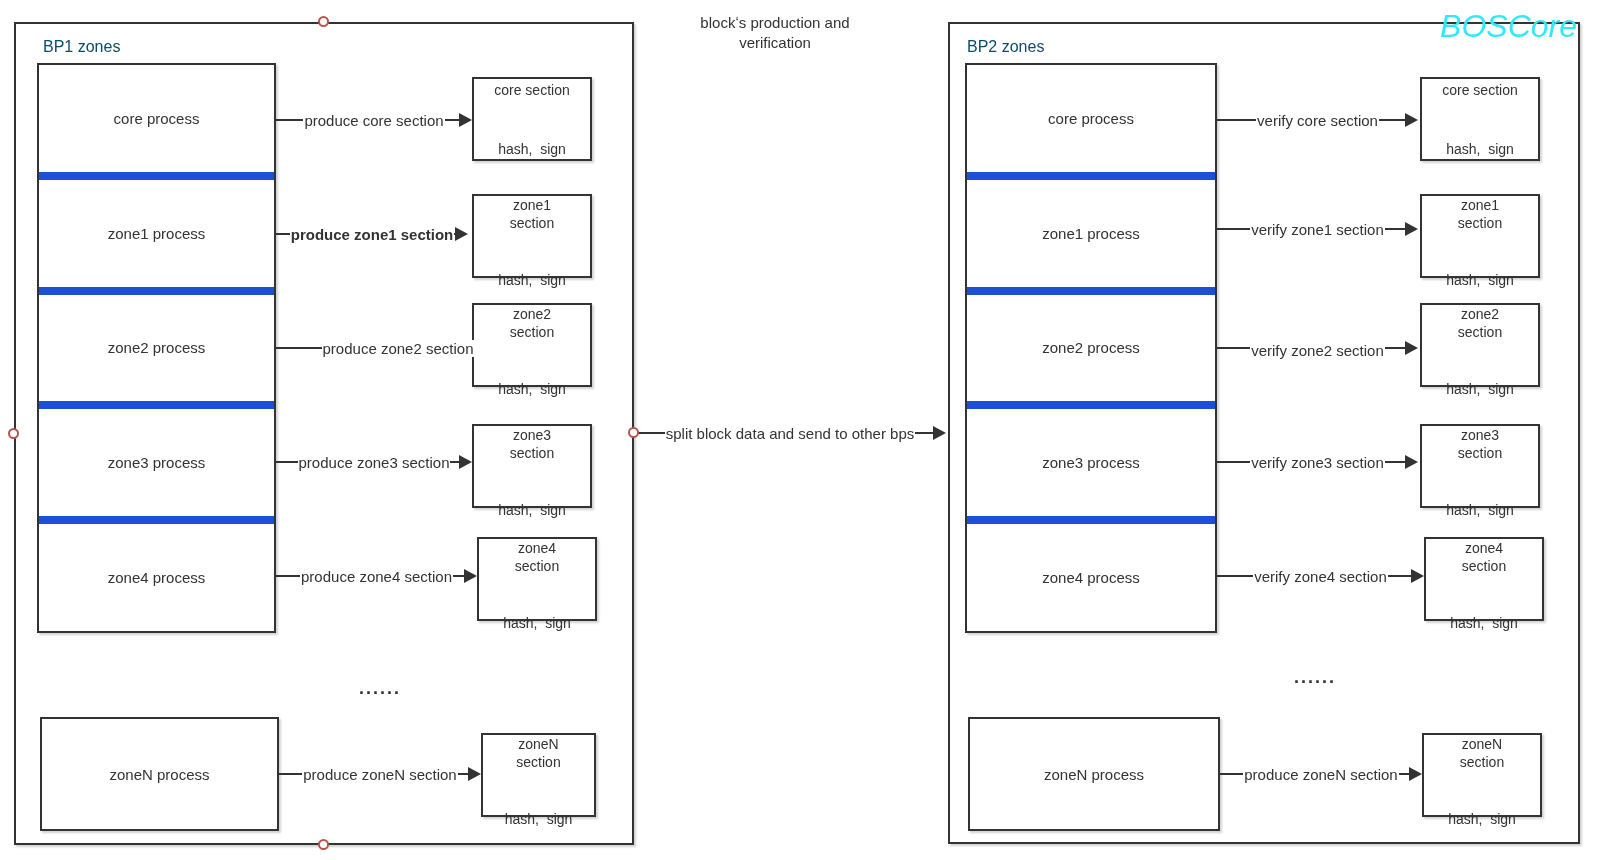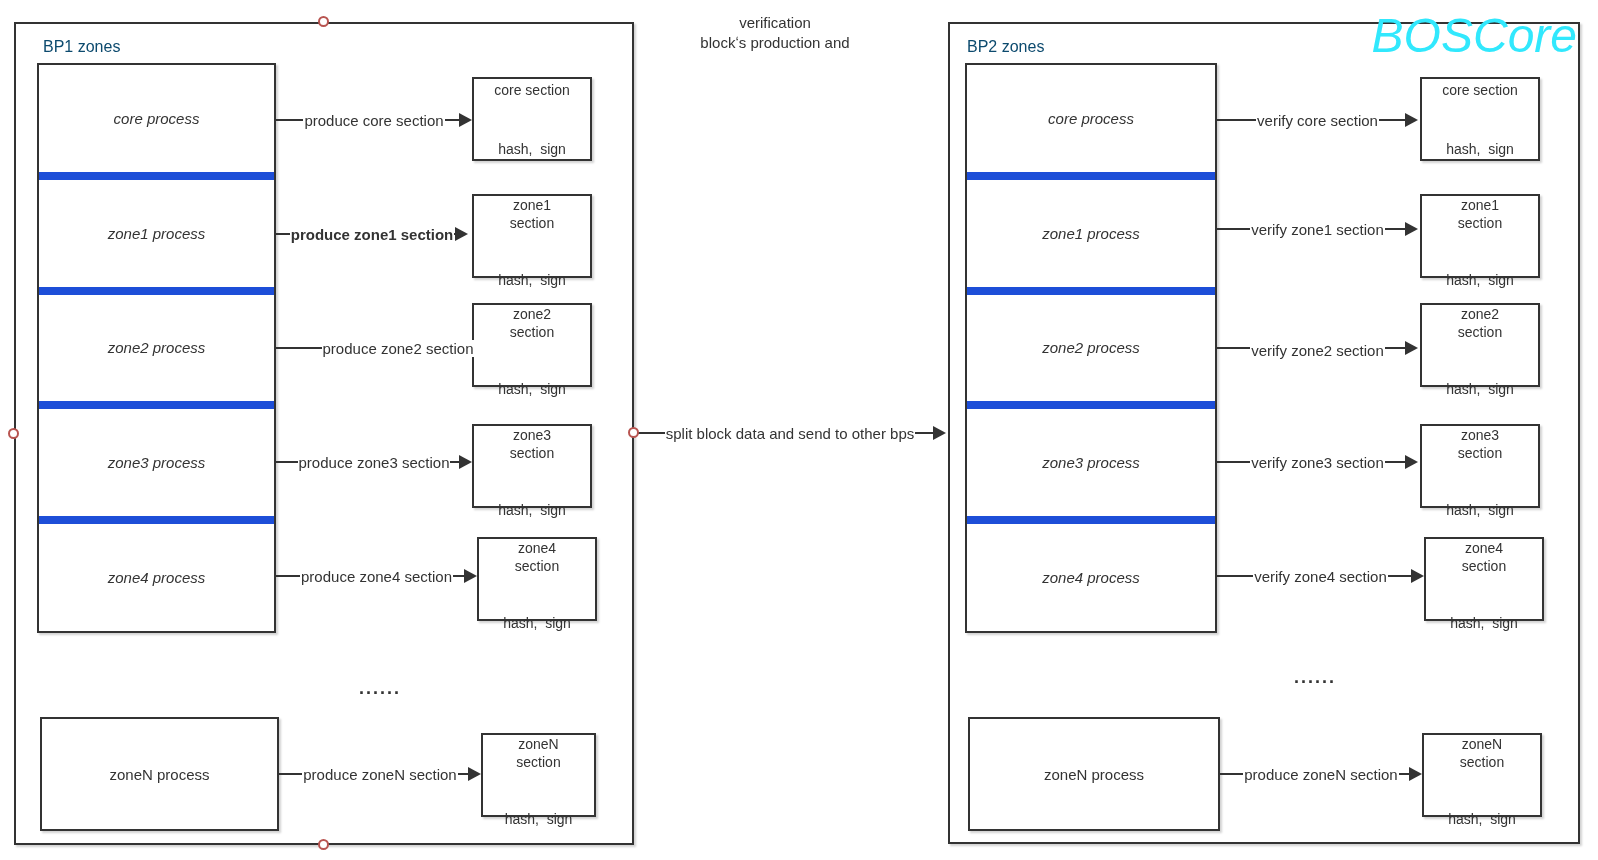--- a/index.html
+++ b/index.html
@@ -12,23 +12,23 @@
     border:2px solid #333;box-shadow:2px 2px 2px rgba(0,0,0,0.18);
   }
   .outer{background:transparent;}
   .bp-title{position:absolute;font-size:16px;color:#0c4a6e;white-space:nowrap;}
   .main-title{
     position:absolute;left:625px;top:13px;width:300px;text-align:center;
     font-size:15px;line-height:20px;color:#333;
   }
   .brand{
     position:absolute;left:1335px;top:8px;width:242px;text-align:right;
-    font-size:48px;font-style:italic;z-index:10;white-space:nowrap;
-  }
-  .stack{display:flex;flex-direction:column;font-style:italic;}
+    font-size:32px;font-style:italic;z-index:10;white-space:nowrap;
+  }
+  .stack{display:flex;flex-direction:column;}
   .stack-row{
     flex:1;display:flex;align-items:center;justify-content:center;
     font-size:15px;border-top:8px solid #1d4ed8;background:#fff;
   }
   .stack-row:first-child{border-top:none;}
   .proc{display:flex;align-items:center;justify-content:center;font-size:15px;}
   .section{
     display:flex;flex-direction:column;justify-content:space-evenly;
     align-items:center;text-align:center;font-size:14px;gap:40px;
   }
@@ -59,22 +59,22 @@
     position:absolute;width:7px;height:7px;border:2px solid #b85450;
     border-radius:50%;background:#fff;z-index:6;
   }
 </style>
 </head>
 <body>
 
 <div id="canvas">
 
   <div class="main-title">
+    <div>blockʻs production and</div>
     <div>verification</div>
-    <div>blockʻs production and</div>
   </div>
 
   <div class="brand" style="color: rgb(49, 232, 253);">BOSCore</div>
 
   <div class="box outer" style="left:14px;top:22px;width:620px;height:823px;"></div>
   <div class="bp-title" style="left:43px;top:38px;">BP1 zones</div>
 
   <div class="box stack" style="left:37px;top:63px;width:239px;height:570px;">
     <div class="stack-row">core process</div>
     <div class="stack-row">zone1 process</div>

